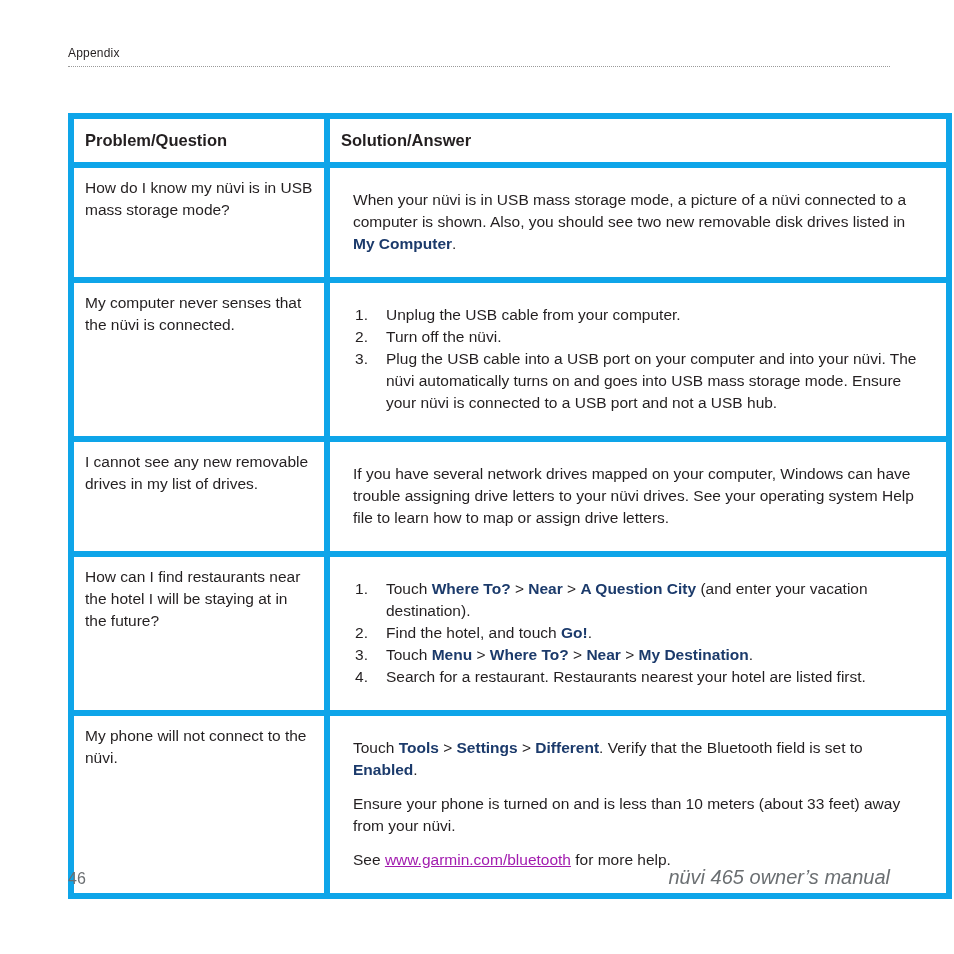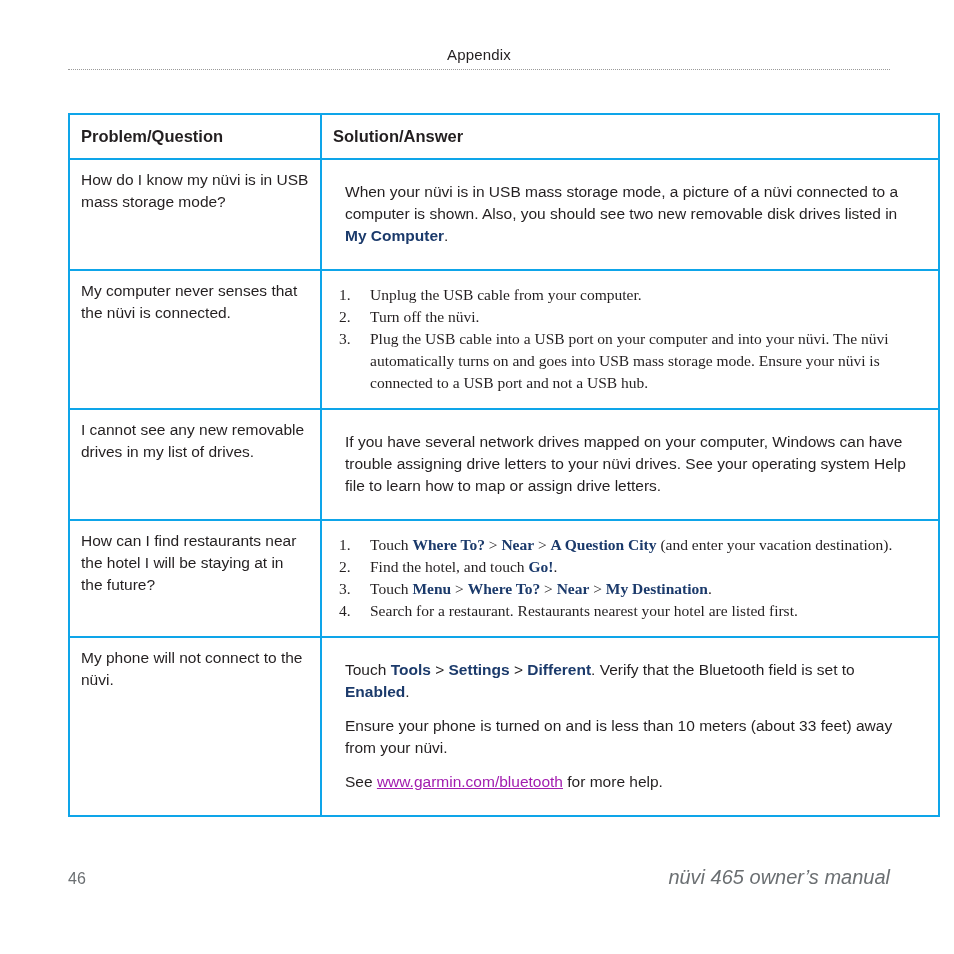--- a/index.html
+++ b/index.html
@@ -21,64 +21,62 @@
     width: 954px;
     height: 954px;
   }
   .header {
     position: absolute;
     left: 68px;
     top: 46px;
     width: 822px;
   }
   .header-title {
-    font-size: 15px;
+    font-size: 12px;
     color: #231f20;
     letter-spacing: 0.2px;
     padding-bottom: 6px;
-    text-align: center;
   }
   .header-rule {
     border-bottom: 1px dotted #9a9a9a;
     width: 822px;
     height: 0;
   }
   table.faq {
     position: absolute;
     left: 68px;
     top: 113px;
     width: 824px;
     border-collapse: collapse;
     table-layout: fixed;
   }
   table.faq th, table.faq td {
-    border: 2px solid #0ea5e9;
+    border: 6px solid #0ea5e9;
     vertical-align: top;
     padding: 9px 11px 10px 11px;
     font-size: 15.5px;
     line-height: 22px;
     color: #231f20;
   }
   table.faq th {
     font-size: 16.5px;
     font-weight: bold;
     text-align: left;
     padding-top: 10px;
     padding-bottom: 11px;
   }
   .col-q { width: 228px; }
   .col-a { width: 594px; }
   .bold { font-weight: bold; color: #1b3a6b; }
   .link { color: #a21caf; text-decoration: underline; text-align: center; }
   ol.steps {
-    margin: 4px;
+    margin: 12px;
     padding: 0;
     list-style: none;
     counter-reset: step;
-    font-family: Liberation Serif, serif;
   }
   ol.steps > li {
     position: relative;
     padding-left: 33px;
     margin: 0 0 0 0;
   }
   ol.steps > li::before {
     counter-increment: step;
     content: counter(step) ".";
     position: absolute;

